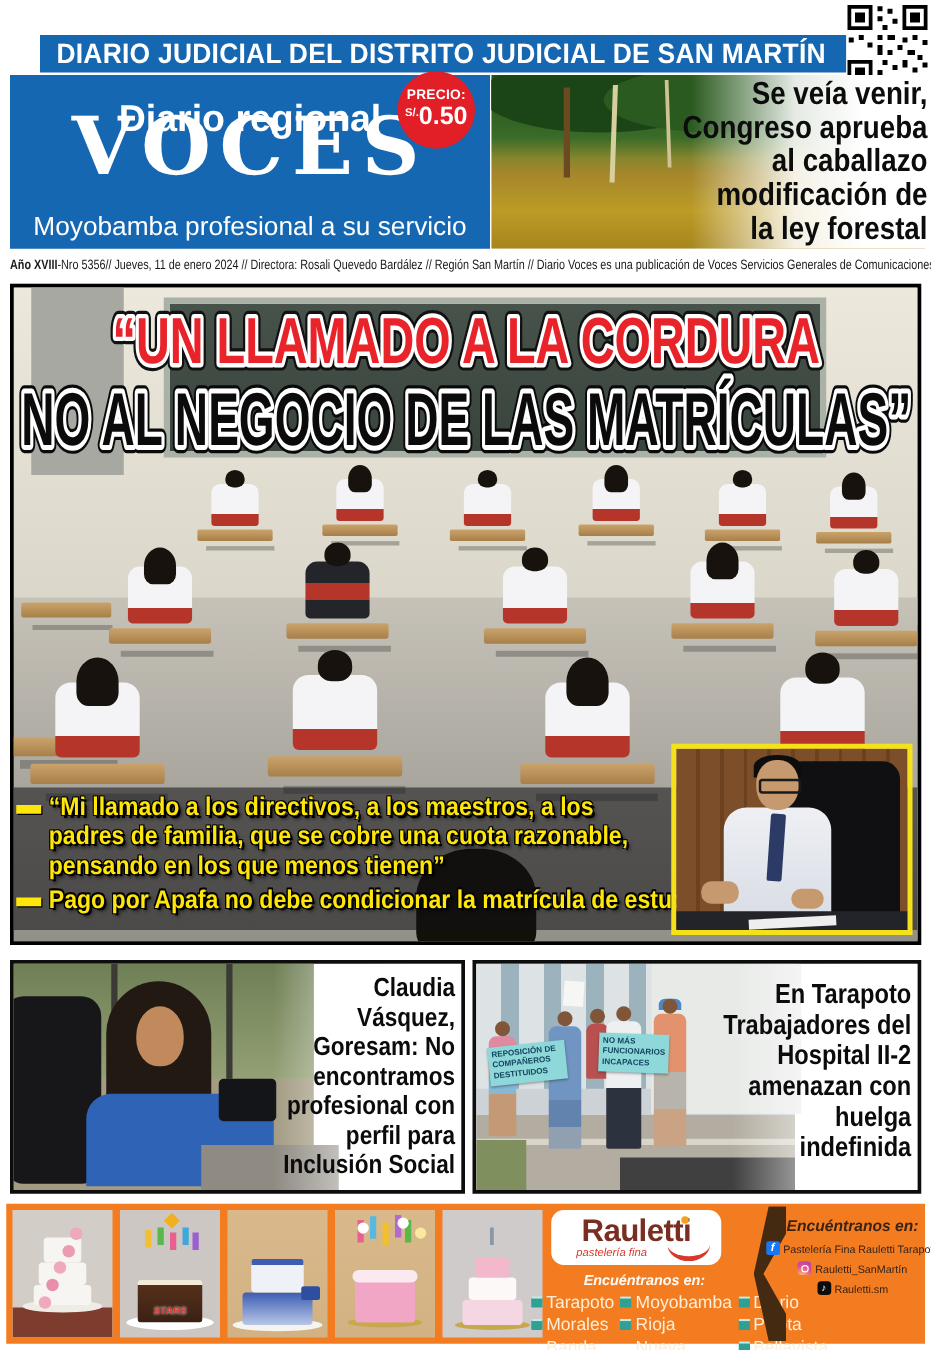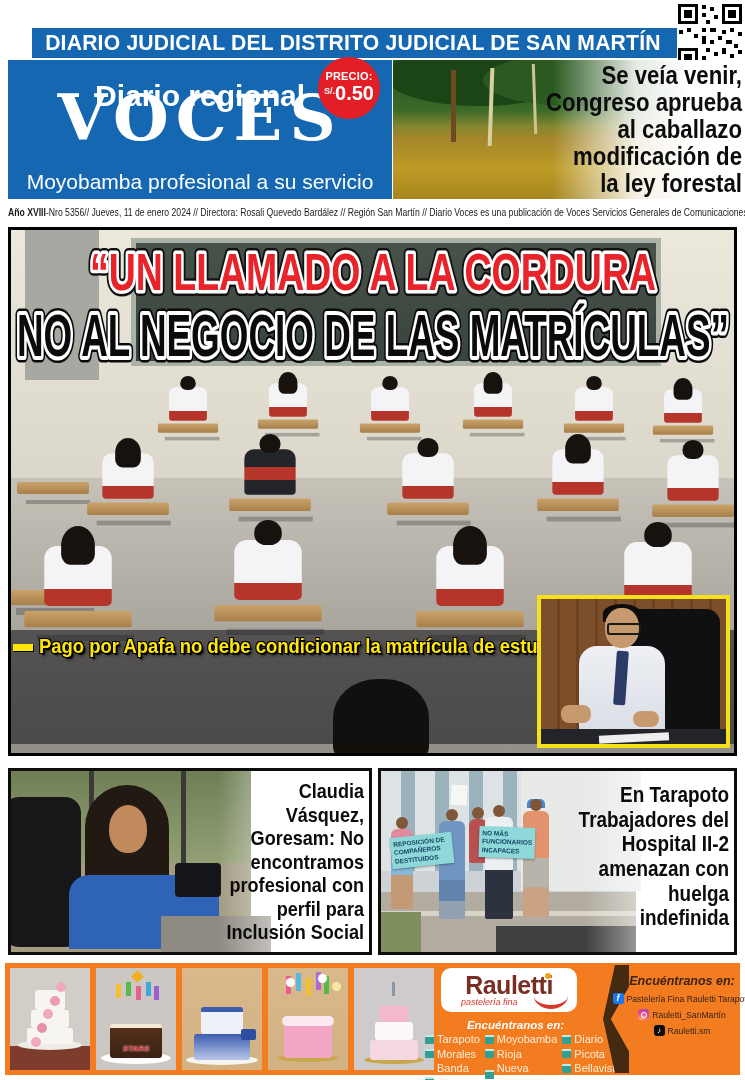--- a/index.html
+++ b/index.html
@@ -137,21 +137,21 @@
   .rbrand{margin-top:4px;text-align:center;font-size:25px;font-weight:bold;color:#7a2e22;
         letter-spacing:-.5px;line-height:1.05;}
   .rsub{margin-left:20px;font-size:9px;font-style:italic;color:#d8372b;line-height:1;}
   .rdot{position:absolute;right:26px;top:5px;width:6px;height:6px;border-radius:50%;background:#f7a01d;}
   .rsmile{position:absolute;right:9px;bottom:3px;width:34px;height:12px;
         border-bottom:4px solid #d8372b;border-radius:0 0 60% 60%/0 0 100% 100%;}
   .loctitle{position:absolute;left:428px;top:56px;width:165px;text-align:center;color:#fff;
         font-weight:bold;font-style:italic;font-size:11.5px;}
   .locgrid{position:absolute;left:420px;top:70px;width:188px;display:flex;gap:5px;}
   .loccol{display:flex;flex-direction:column;gap:2px;flex:1;}
-  .loc{display:flex;align-items:center;gap:3px;font-size:11px;color:#fdeed8;line-height:1.15;}
+  .loc{display:flex;align-items:center;gap:3px;font-size:14px;color:#fdeed8;line-height:1.15;}
   .shop{flex:none;width:9px;height:7px;background:#2fa093;border-radius:1px;border-top:2px solid #bfeee8;}
   .chev{position:absolute;left:598px;top:2px;width:26px;height:108px;background:#452a12;
         clip-path:polygon(100% 0,46% 0,0 50%,46% 100%,100% 100%,100% 80%,30% 50%,100% 20%);}
   .soc{position:absolute;left:622px;top:11px;width:110px;}
   .soctitle{text-align:center;color:#3a2313;font-weight:bold;font-style:italic;font-size:12.5px;}
   .socrow{display:flex;align-items:center;justify-content:center;gap:3px;margin-top:5px;
         font-size:8.6px;color:#33231a;white-space:nowrap;}
   .fb{flex:none;width:11px;height:11px;background:#1877f2;border-radius:2px;color:#fff;
         font-size:9px;font-weight:bold;text-align:center;line-height:11px;}
   .fb::after{content:"f";}
@@ -279,20 +279,24 @@
       <text class="hl1b" x="362" y="56" text-anchor="middle" font-family="Liberation Sans,sans-serif" font-weight="bold" font-size="52" textLength="566" lengthAdjust="spacingAndGlyphs">“UN LLAMADO A LA CORDURA</text>
       <text class="hl1c" x="362" y="56" text-anchor="middle" font-family="Liberation Sans,sans-serif" font-weight="bold" font-size="52" textLength="566" lengthAdjust="spacingAndGlyphs">“UN LLAMADO A LA CORDURA</text>
       <text class="hl2a" x="362" y="122" text-anchor="middle" font-family="Liberation Sans,sans-serif" font-weight="bold" font-size="60" textLength="712" lengthAdjust="spacingAndGlyphs">NO AL NEGOCIO DE LAS MATRÍCULAS”</text>
       <text class="hl2b" x="362" y="122" text-anchor="middle" font-family="Liberation Sans,sans-serif" font-weight="bold" font-size="60" textLength="712" lengthAdjust="spacingAndGlyphs">NO AL NEGOCIO DE LAS MATRÍCULAS”</text>
       <text class="hl2c" x="362" y="122" text-anchor="middle" font-family="Liberation Sans,sans-serif" font-weight="bold" font-size="60" textLength="712" lengthAdjust="spacingAndGlyphs">NO AL NEGOCIO DE LAS MATRÍCULAS”</text>
     </svg>
 
     <div class="qband">
       <div class="qrow">
         <span class="qmark"></span>
+        <span class="qtext">“Mi llamado a los directivos, a los maestros, a los padres de familia, que se cobre una cuota razonable, pensando en los que menos tienen”</span>
+      </div>
+      <div class="qrow">
+        <span class="qmark"></span>
         <span class="qtext w2">Pago por Apafa no debe condicionar la matrícula de estudiantes</span>
       </div>
     </div>
 
     <div class="inset">
       <div class="i-chair"></div>
       <div class="i-torso"></div>
       <div class="i-tie"></div>
       <div class="i-hair"></div>
       <div class="i-head"></div>

